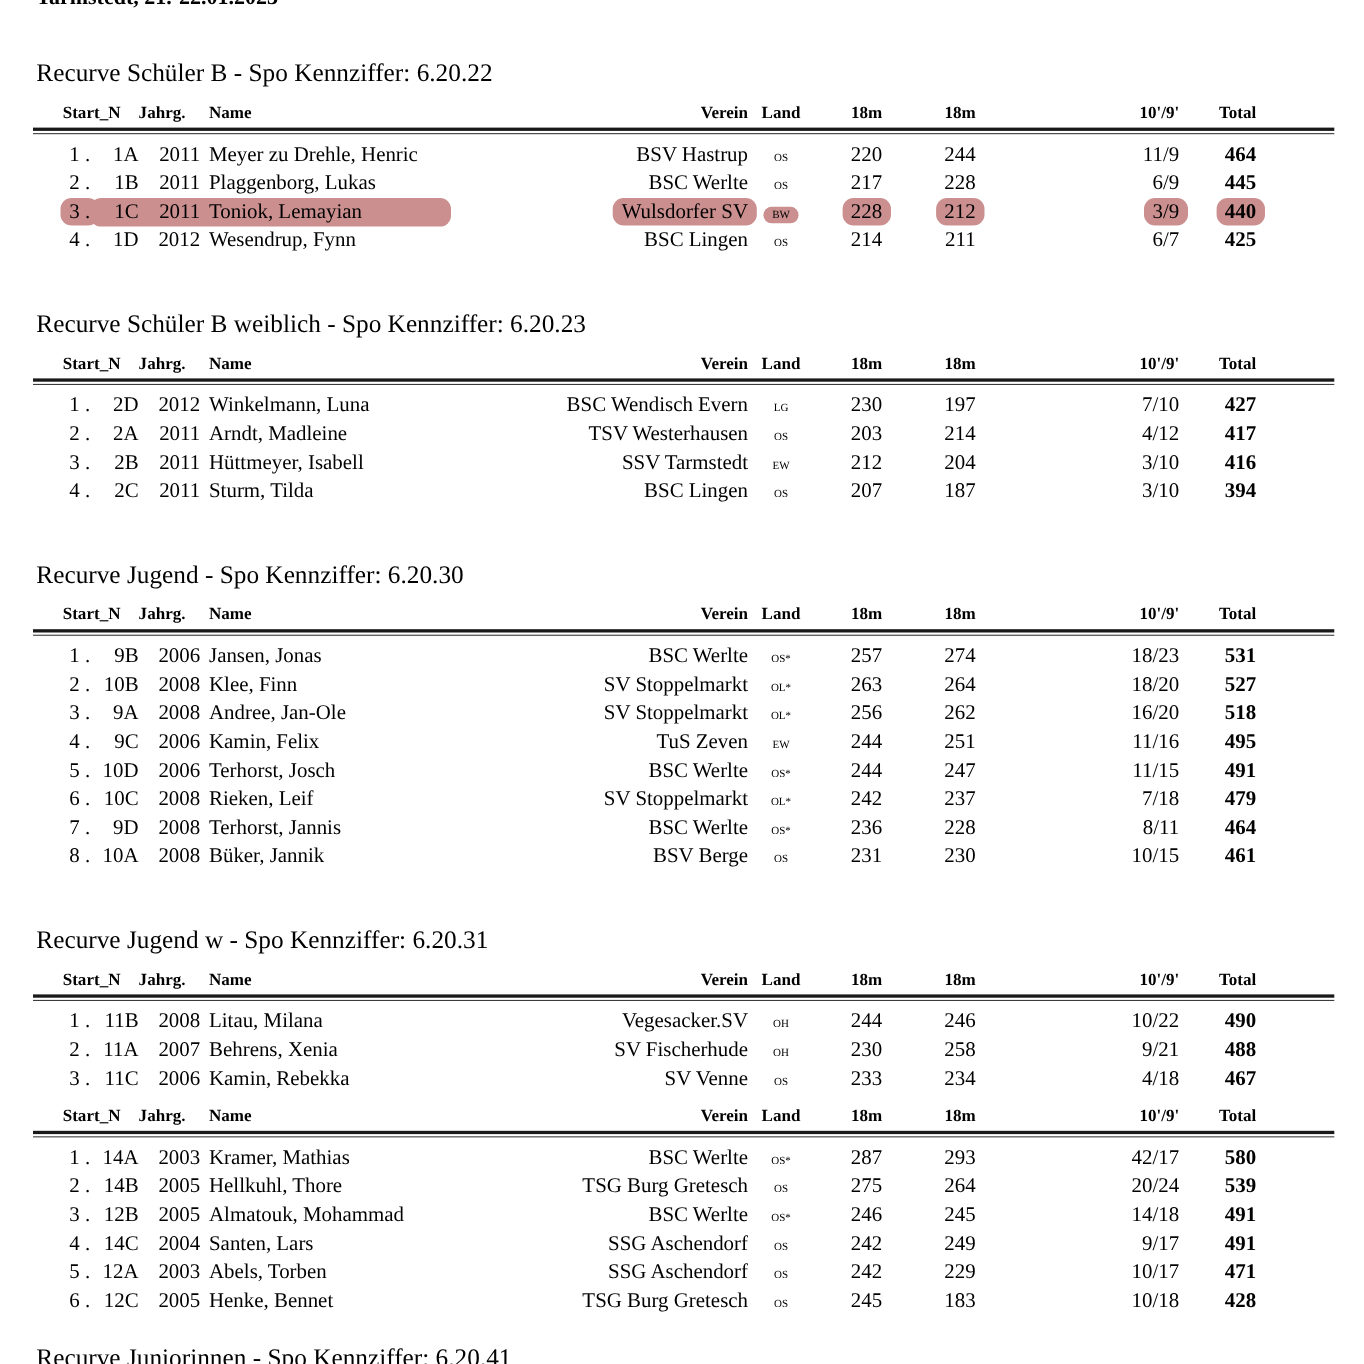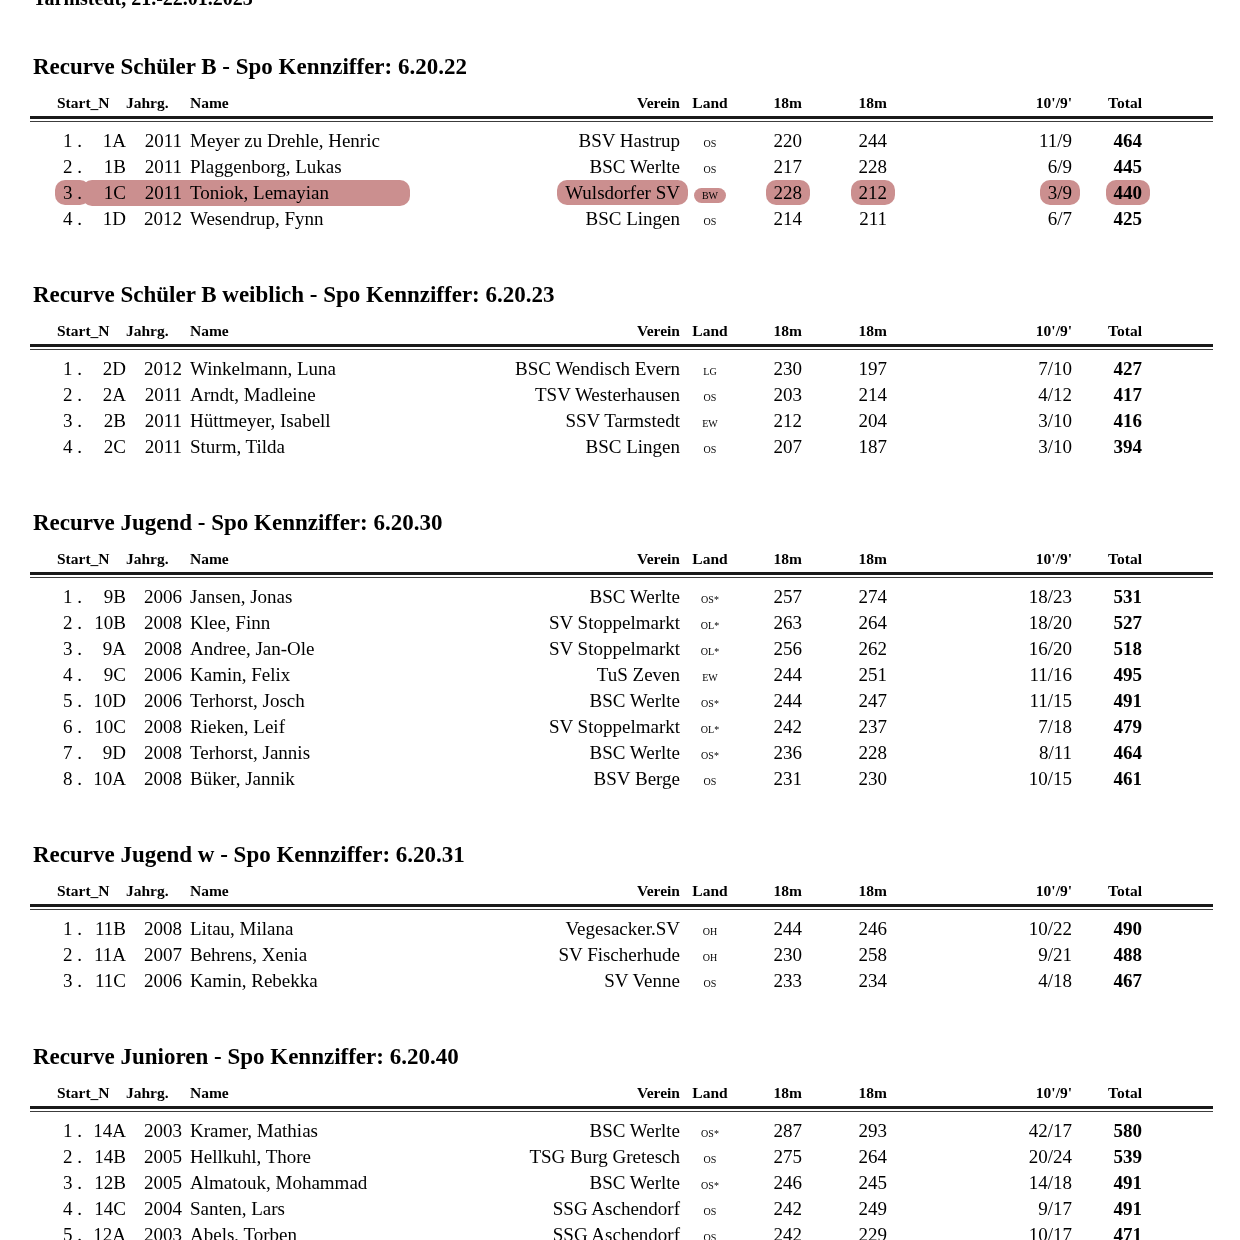--- a/index.html
+++ b/index.html
@@ -11,21 +11,21 @@
   .page{padding:0 27px 0 30px;}
 
   
   .cutoff{height:12px;overflow:hidden;position:relative;}
   .cutoff .cuttext{
     position:absolute;left:3px;top:-13px;
     font-weight:bold;font-size:20px;white-space:nowrap;
   }
 
   .section-title{
-    font-weight:bold;font-size:23px;line-height:30px;
+    font-weight:normal;font-size:23px;line-height:30px;
     margin:48px 0 0 3px;white-space:nowrap;
   }
   .section-title.first{margin-top:40px;}
   .section-title.last{margin-top:24px;}
 
   .thead{display:flex;align-items:baseline;margin-top:10px;line-height:22px;
     font-weight:bold;font-size:15.5px;}
   .rule{height:2px;border-top:3px solid #191919;border-bottom:1px solid #3c3c3c;
     margin-top:2px;margin-bottom:6px;}
 
@@ -387,21 +387,20 @@
           </div>
           <div class="c w-verein"><span>SV Venne</span></div>
           <div class="c w-land cell-land"><span>OS</span></div>
           <div class="c w-m18a"><span>233</span></div>
           <div class="c w-m18b"><span>234</span></div>
           <div class="c w-tens"><span>4/18</span></div>
           <div class="c w-total cell-total"><span>467</span></div>
         </div>
       </div>
       <div class="section">
-        <div class="section-title">Recurve Junioren - Spo Kennziffer: 6.20.40</div>
         <div class="thead">
           <div class="c h-startn">Start_N</div>
           <div class="c h-jahrg">Jahrg.</div>
           <div class="c h-name">Name</div>
           <div class="c w-verein">Verein</div>
           <div class="c w-land">Land</div>
           <div class="c w-m18a">18m</div>
           <div class="c w-m18b">18m</div>
           <div class="c w-tens">10'/9'</div>
           <div class="c w-total">Total</div>

